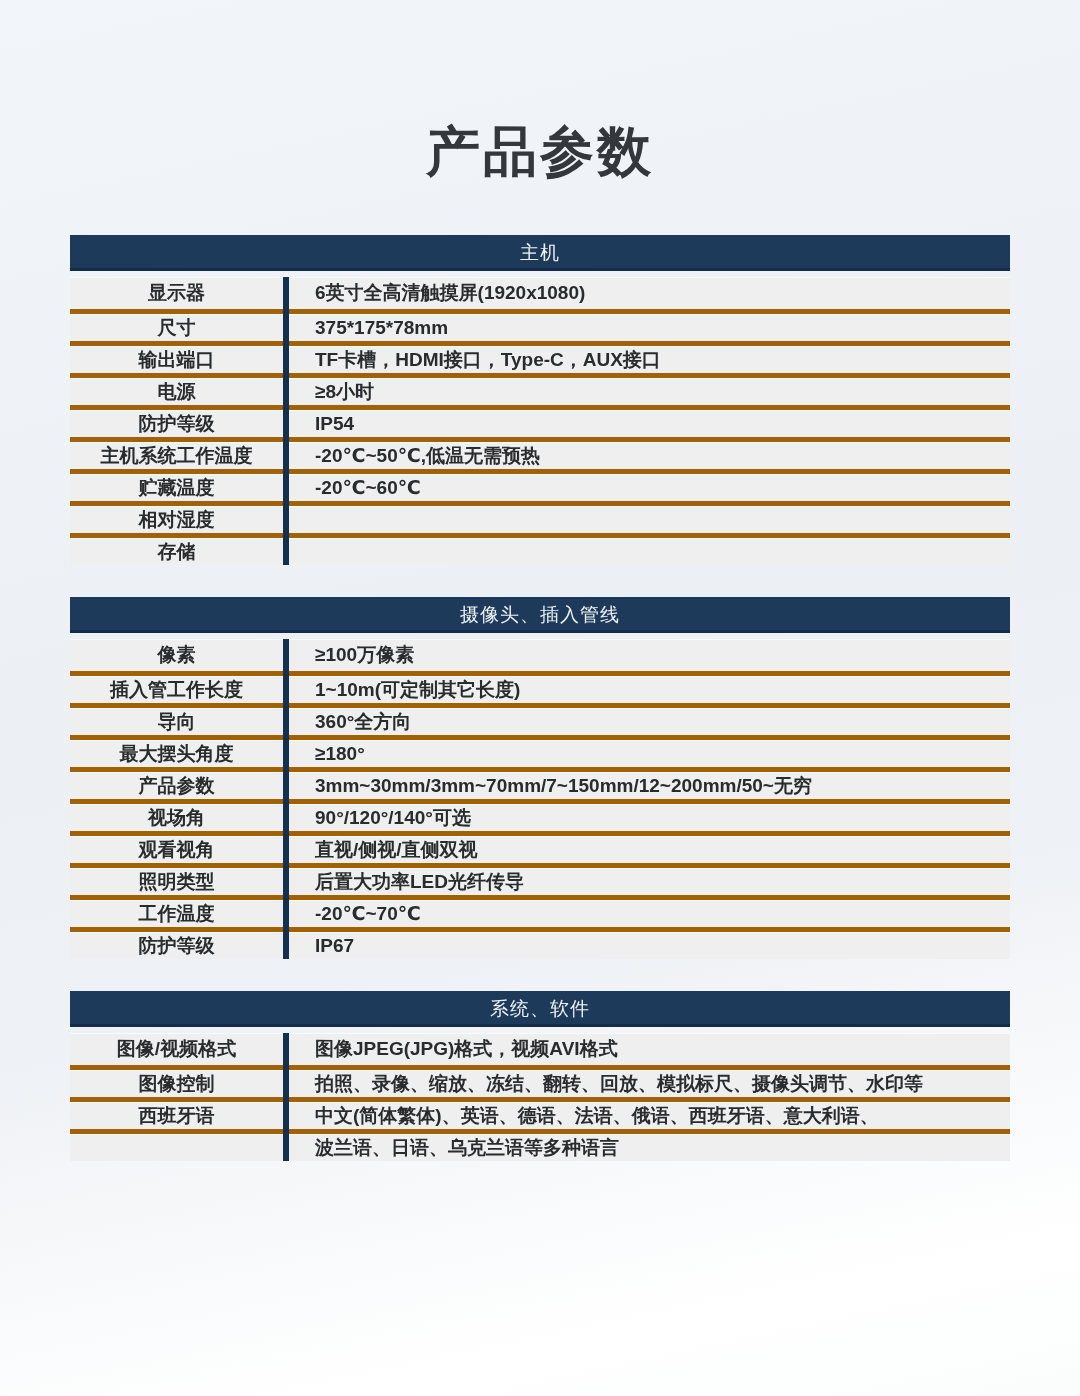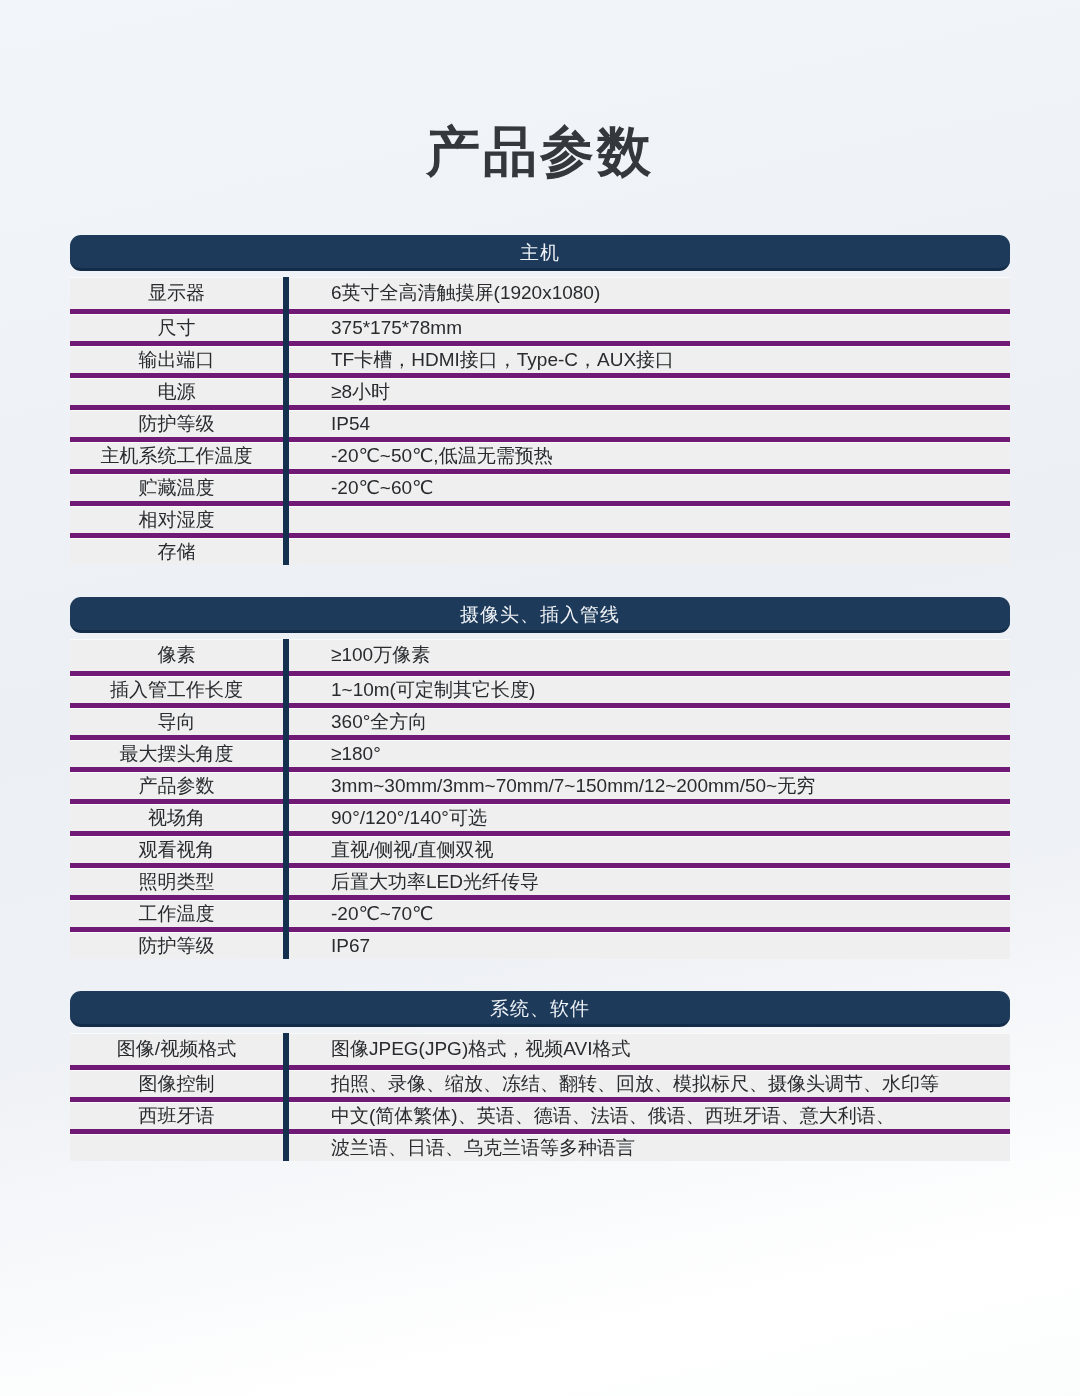--- a/index.html
+++ b/index.html
@@ -27,58 +27,58 @@
   .spec-table + .spec-table { margin-top: 32px; }
   .table-header {
     height: 36px;
     line-height: 36px;
     background: #1e3a5a;
     border-bottom: 3px solid #122c49;
     color: #eef2f6;
     text-align: center;
     font-size: 19px;
     letter-spacing: 1px;
-    border-radius: 11px;
   }
   .table-body {
     position: relative;
     margin-top: 6px;
+    font-weight: bold;
   }
   
   .table-body::before {
     content: "";
     position: absolute;
     left: 213px;
     top: 0;
     bottom: 0;
     width: 6px;
     background: #14304f;
   }
   .row {
     display: flex;
     height: 32px;
     background: #efefef;
     box-shadow: inset 0 1px 0 #f9fafa;
   }
-  .row + .row { border-top: 5px solid #701a75; }
+  .row + .row { border-top: 5px solid #a16207; }
   .cell {
     display: flex;
     align-items: center;
     font-size: 19px;
     color: #292b2e;
     white-space: nowrap;
   }
   .cell.label {
     width: 213px;
     justify-content: center;
     text-align: center;
   }
   .cell.value {
     flex: 1;
-    padding-left: 48px;
+    padding-left: 32px;
   }
 </style>
 </head>
 <body>
 
 <div class="page">
   <h1 class="title">产品参数</h1>
   <div class="tables" id="tables">
   <section class="spec-table">
     <div class="table-header">主机</div>

